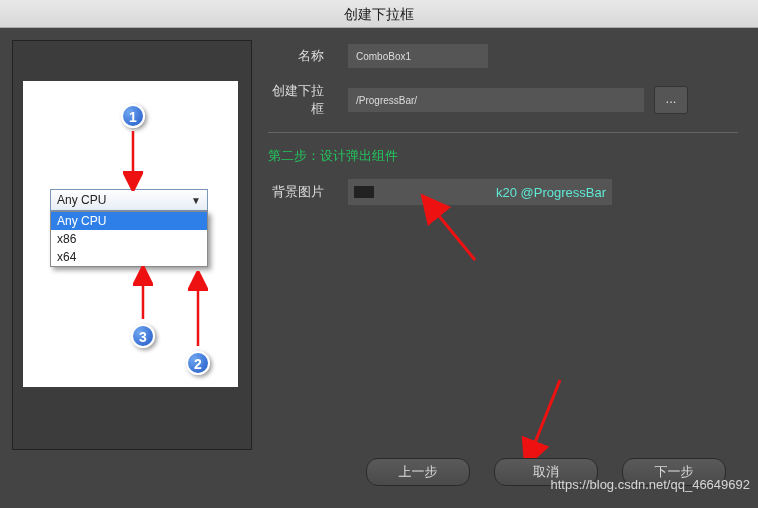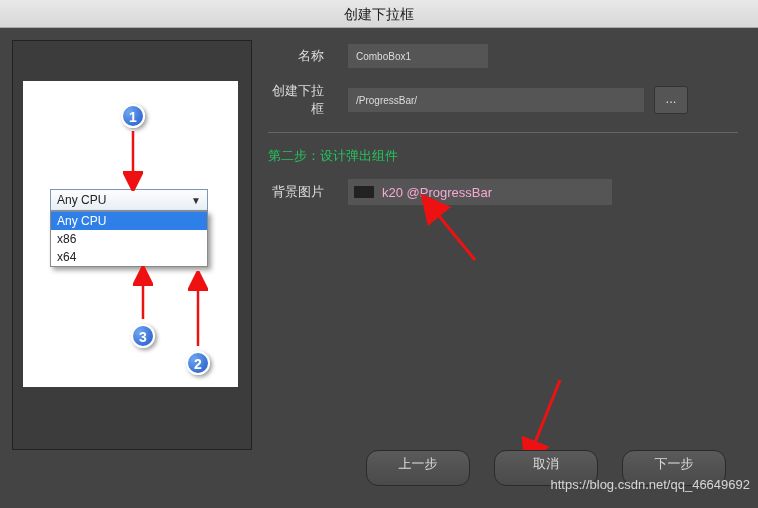--- a/index.html
+++ b/index.html
@@ -136,37 +136,38 @@
   margin-bottom: 14px;
 }
 .bg-img-field {
   display: flex;
   align-items: center;
   background: #555;
   height: 26px;
   padding: 0 6px;
   width: 264px;
   gap: 8px;
-  color: #f9a8d4;
+  color: #5eead4;
+  justify-content: space-between;
 }
 .thumb {
   width: 20px;
   height: 12px;
   background: #222;
 }
 .buttons {
   position: absolute;
   bottom: 22px;
   right: 32px;
   display: flex;
   gap: 24px;
 }
 .btn {
   width: 104px;
-  height: 36px;
+  height: 28px;
   background: linear-gradient(to bottom, #5a5a5a, #4a4a4a);
   border: 1px solid #2a2a2a;
   border-radius: 12px;
   color: #ddd;
   text-align: center;
   line-height: 26px;
   cursor: pointer;
 }
 .watermark {
   position: absolute;

